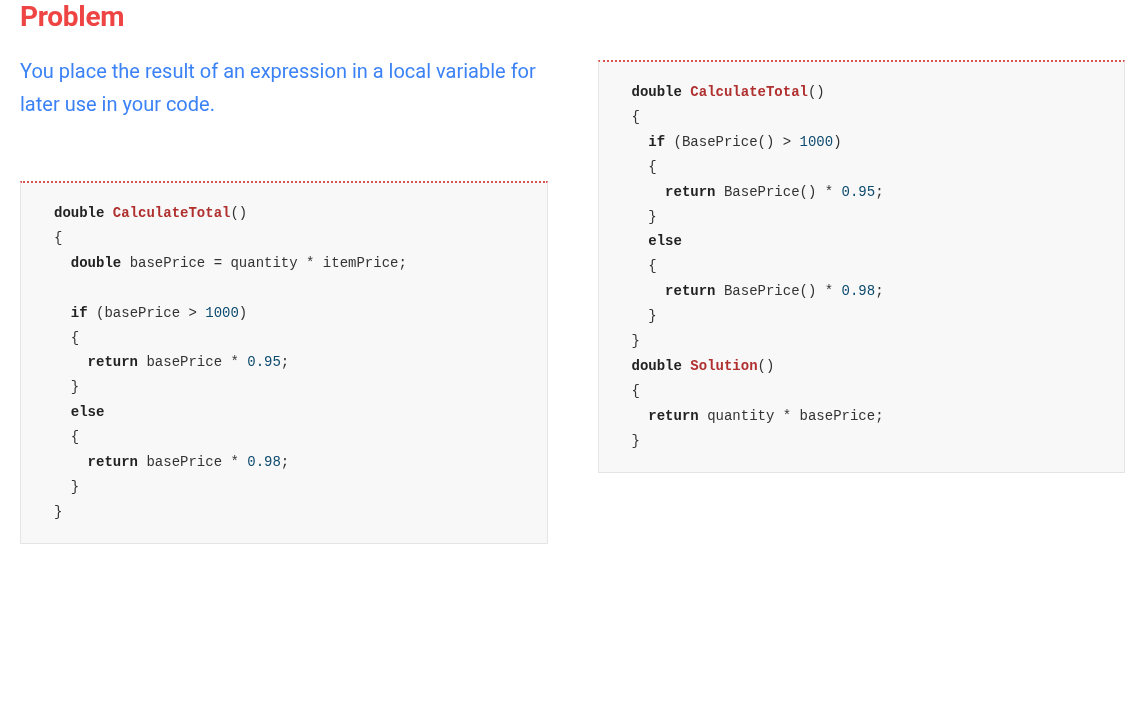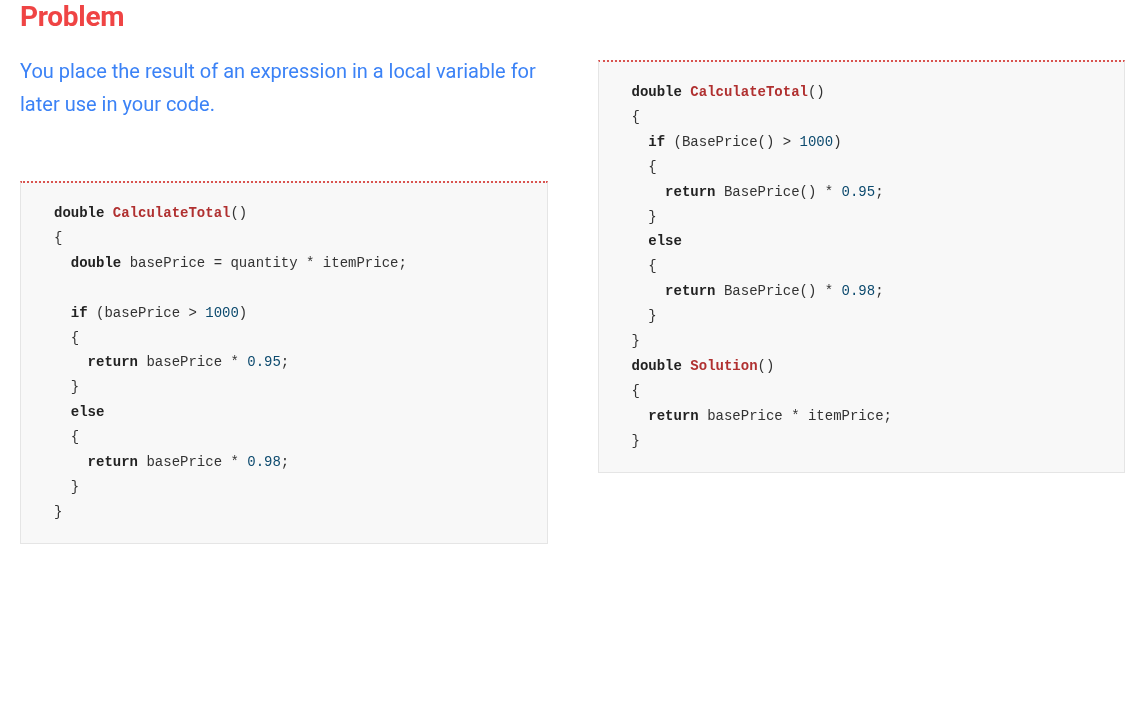--- a/index.html
+++ b/index.html
@@ -94,18 +94,18 @@
 <span>  {</span>
 <span>    </span><span class="kw">return</span><span> BasePrice() * </span><span class="num">0.95</span><span>;</span>
 <span>  }</span>
 <span>  </span><span class="kw">else</span>
 <span>  {</span>
 <span>    </span><span class="kw">return</span><span> BasePrice() * </span><span class="num">0.98</span><span>;</span>
 <span>  }</span>
 <span>}</span>
 <span class="kw">double</span> <span class="fn">Solution</span><span>()</span>
 <span>{</span>
-<span>  </span><span class="kw">return</span><span> basePrice * itemPrice;</span>
+<span>  </span><span class="kw">return</span><span> quantity * basePrice;</span>
 <span>}</span></pre>
     </div>
   </div>
 
 </div>
 
 </body></html>

